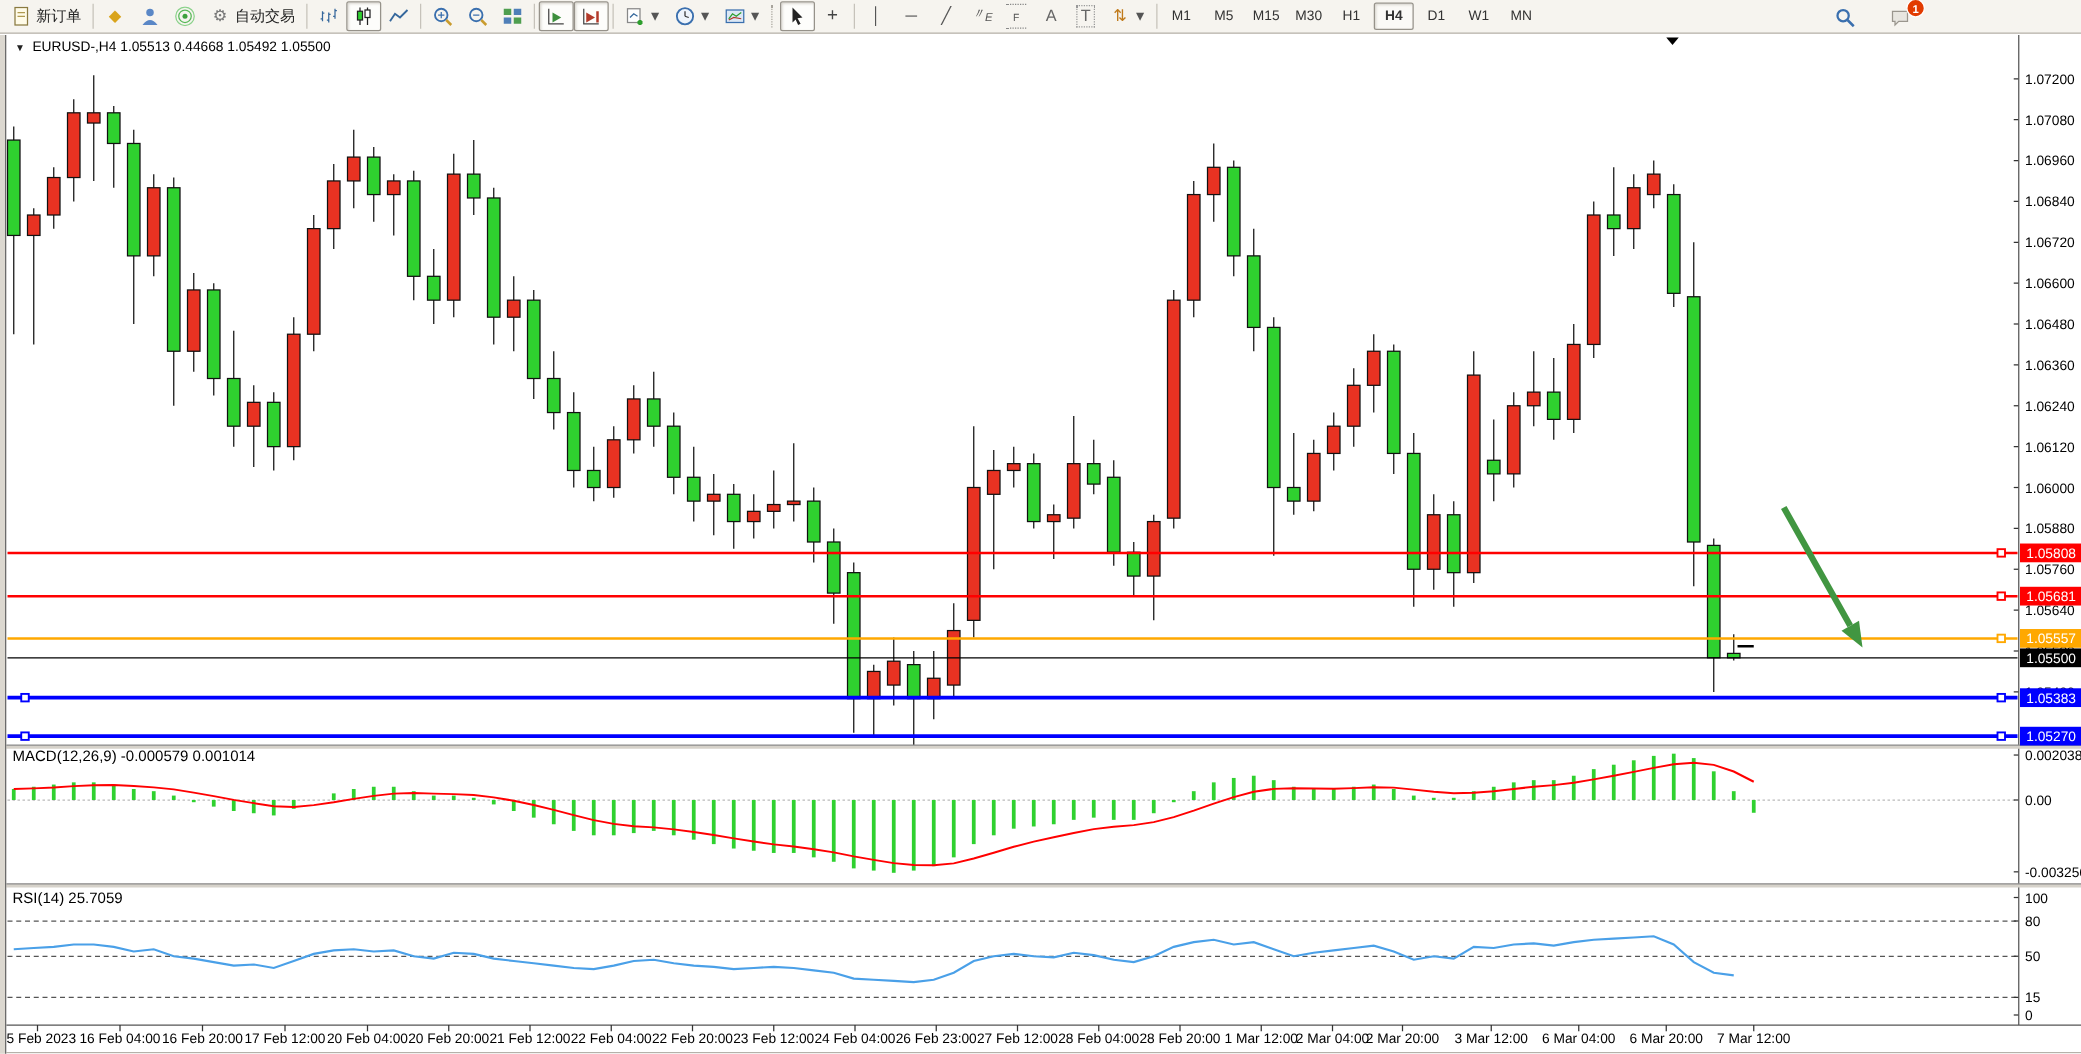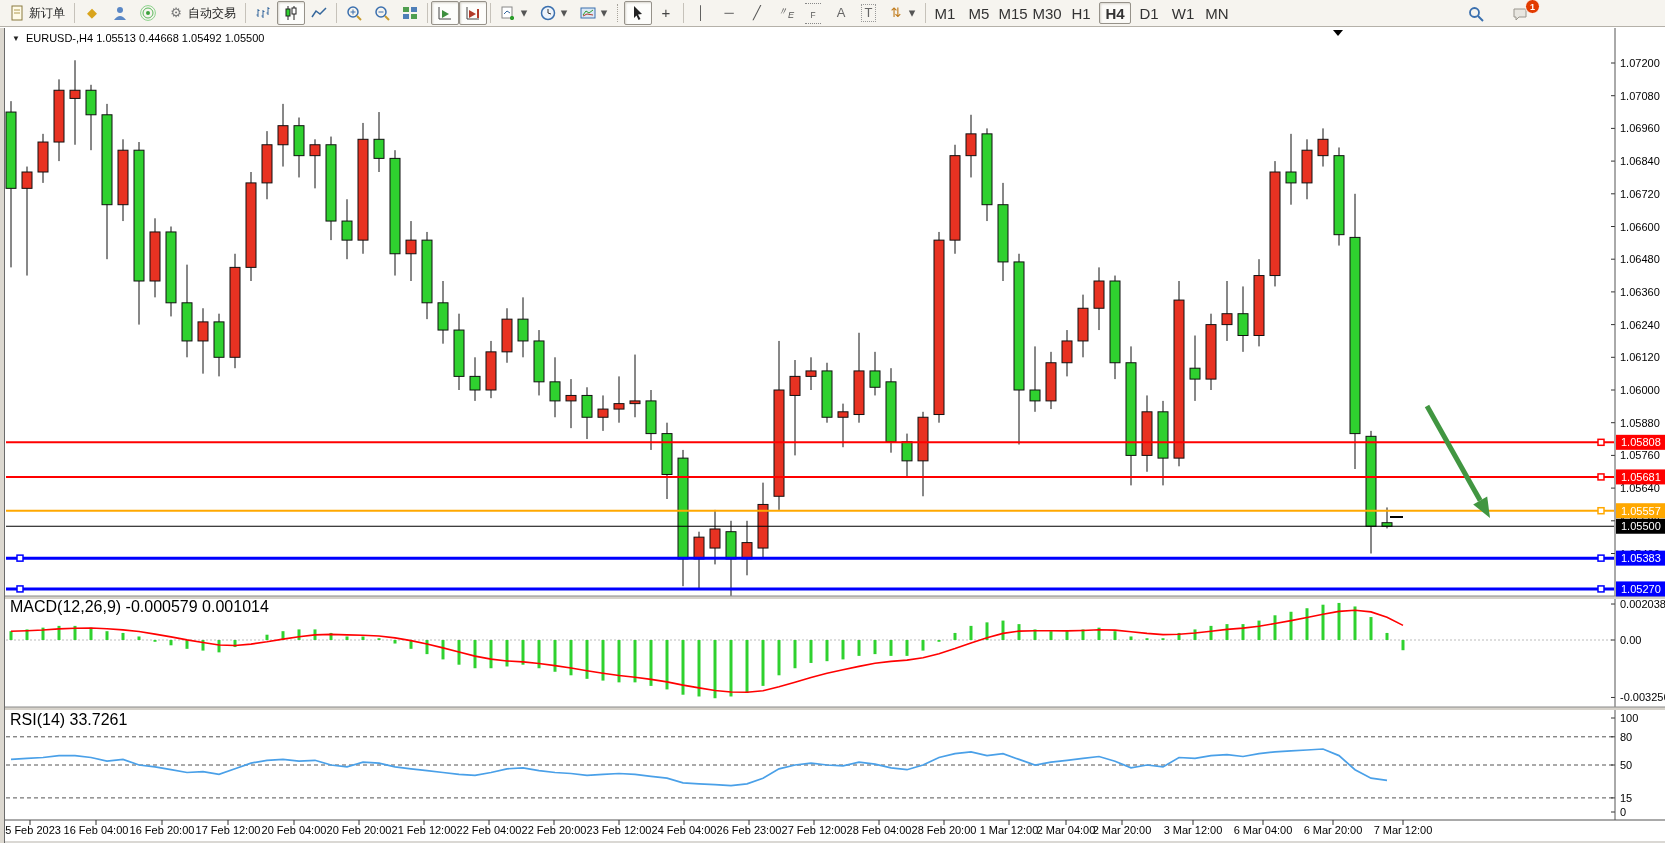--- a/index.html
+++ b/index.html
@@ -8,33 +8,33 @@
            border-bottom:1px solid #b5b1a9;display:flex;align-items:center;padding:0 3px;
            box-sizing:border-box;font-size:12px;color:#222;}
   .tbtn{height:22px;display:inline-flex;align-items:center;gap:4px;padding:0 5px;
         border:1px solid transparent;border-radius:2px;white-space:nowrap;}
   .tbtn.active{border-color:#96928a;background:#fdfdfb;box-shadow:inset 1px 1px 2px #d8d5ce;}
   .sep{width:1px;height:20px;background:#c6c2ba;margin:0 3px;flex:0 0 auto;}
   .grip{width:3px;height:18px;border-left:1px dotted #a8a49c;margin:0 3px;flex:0 0 auto;}
   .micon{width:16px;height:16px;display:inline-block;vertical-align:middle;}
   .glyph{font-size:13px;line-height:16px;display:inline-block;width:16px;text-align:center;}
   .tf-btn{width:30px;height:20px;display:inline-flex;align-items:center;justify-content:center;
-          font-size:15px;border:1px solid transparent;border-radius:2px;color:#333;}
+          font-size:11px;border:1px solid transparent;border-radius:2px;color:#333;}
   .tf-btn.active{border-color:#96928a;background:#fbfaf7;box-shadow:inset 1px 1px 2px #d8d5ce;font-weight:bold;}
   .right-icons{position:absolute;left:1462px;top:2px;display:flex;gap:16px;align-items:center;}
   .badge{position:absolute;top:-4px;right:-7px;background:#e23b00;color:#fff;border-radius:50%;
          width:13px;height:13px;font-size:9px;font-weight:bold;display:flex;align-items:center;
          justify-content:center;border:1px solid #fff;}
   .chart-window{position:absolute;top:28px;left:0;width:1665px;height:815px;background:#fff;}
   .edge-left{position:absolute;left:0;top:0;width:4px;height:815px;background:#dcd8d0;
              border-right:1px solid #6b6b6b;}
   .chart-title{position:absolute;top:4px;left:12px;font-size:11px;color:#000;display:flex;
                gap:6px;align-items:center;}
   .tri{font-size:8px;color:#222;}
-  .ind-label{position:absolute;left:10px;font-size:16px;color:#000;}
+  .ind-label{position:absolute;left:10px;font-size:12px;color:#000;}
   .macd-label{top:570px;}
   .rsi-label{top:683px;}
   svg text{font-family:"Liberation Sans",sans-serif;}
 </style>
 </head>
 <body>
 
 <div class="toolbar">
   <span class="tbtn">
     <svg class="micon" viewBox="0 0 16 16">
@@ -609,14 +609,14 @@
       <text x="1621" y="592.9250000000026" font-size="11" fill="#fff">1.05270</text>
       <polygon points="1333,30 1343,30 1338,36" fill="#000"></polygon>
       <line x1="1427" y1="406" x2="1480.1947752073488" y2="500.568489257509" stroke="#419641" stroke-width="5"></line>
       <polygon points="1490,518 1473.2,504.5 1487.2,496.6" fill="#419641"></polygon>
     </svg>
   <div class="chart-title">
     <span class="tri">▼</span>
     <span>EURUSD-,H4 1.05513 0.44668 1.05492 1.05500</span>
   </div>
   <div class="ind-label macd-label">MACD(12,26,9) -0.000579 0.001014</div>
-  <div class="ind-label rsi-label">RSI(14) 33.7261</div>
+  <div class="ind-label rsi-label">RSI(14) 25.7059</div>
 </div>
 
 </body></html>

